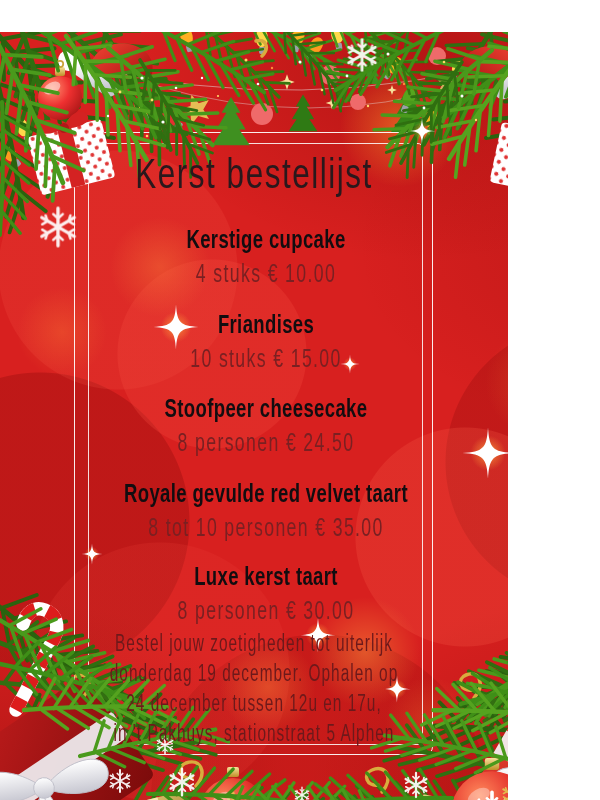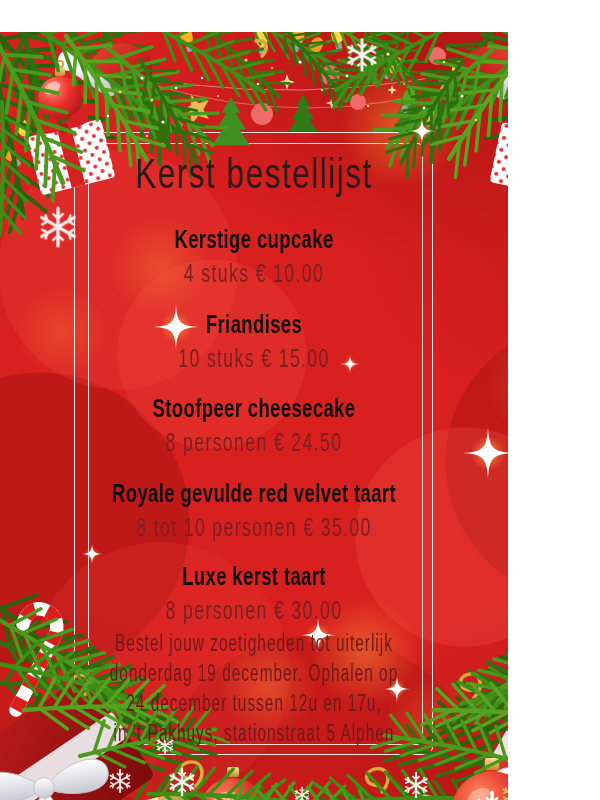--- a/index.html
+++ b/index.html
@@ -31,21 +31,21 @@
   .frame{position:absolute;pointer-events:none;z-index:1;}
   .frame-outer{left:74px;top:100px;right:75px;bottom:77px;border:1.7px solid rgba(255,255,255,.92);border-radius:8px;}
   .frame-inner{left:88px;top:111px;right:85px;bottom:87px;border:1.4px solid rgba(255,255,255,.85);border-radius:5px;}
   .deco{position:absolute;left:0;top:0;z-index:2;pointer-events:none;}
   .content{position:absolute;inset:0;z-index:3;text-align:center;}
   .title{
     position:absolute;top:116px;left:0;width:100%;margin:0;
     font-size:42px;font-weight:400;letter-spacing:2px;line-height:52px;
     transform:scaleX(.75);transform-origin:50% 50%;
   }
-  .item{position:absolute;left:0;width:100%;}
+  .item{position:absolute;left:12px;width:100%;}
   .item-name{
     font-size:25px;font-weight:bold;letter-spacing:.5px;line-height:26px;
     transform:scaleX(.74);transform-origin:50% 50%;
   }
   .item-price{
     margin-top:6px;font-size:26px;letter-spacing:2px;line-height:30px;
     transform:scaleX(.68);transform-origin:50% 50%;
   }
   .footer{
     position:absolute;top:596px;left:0;width:100%;

